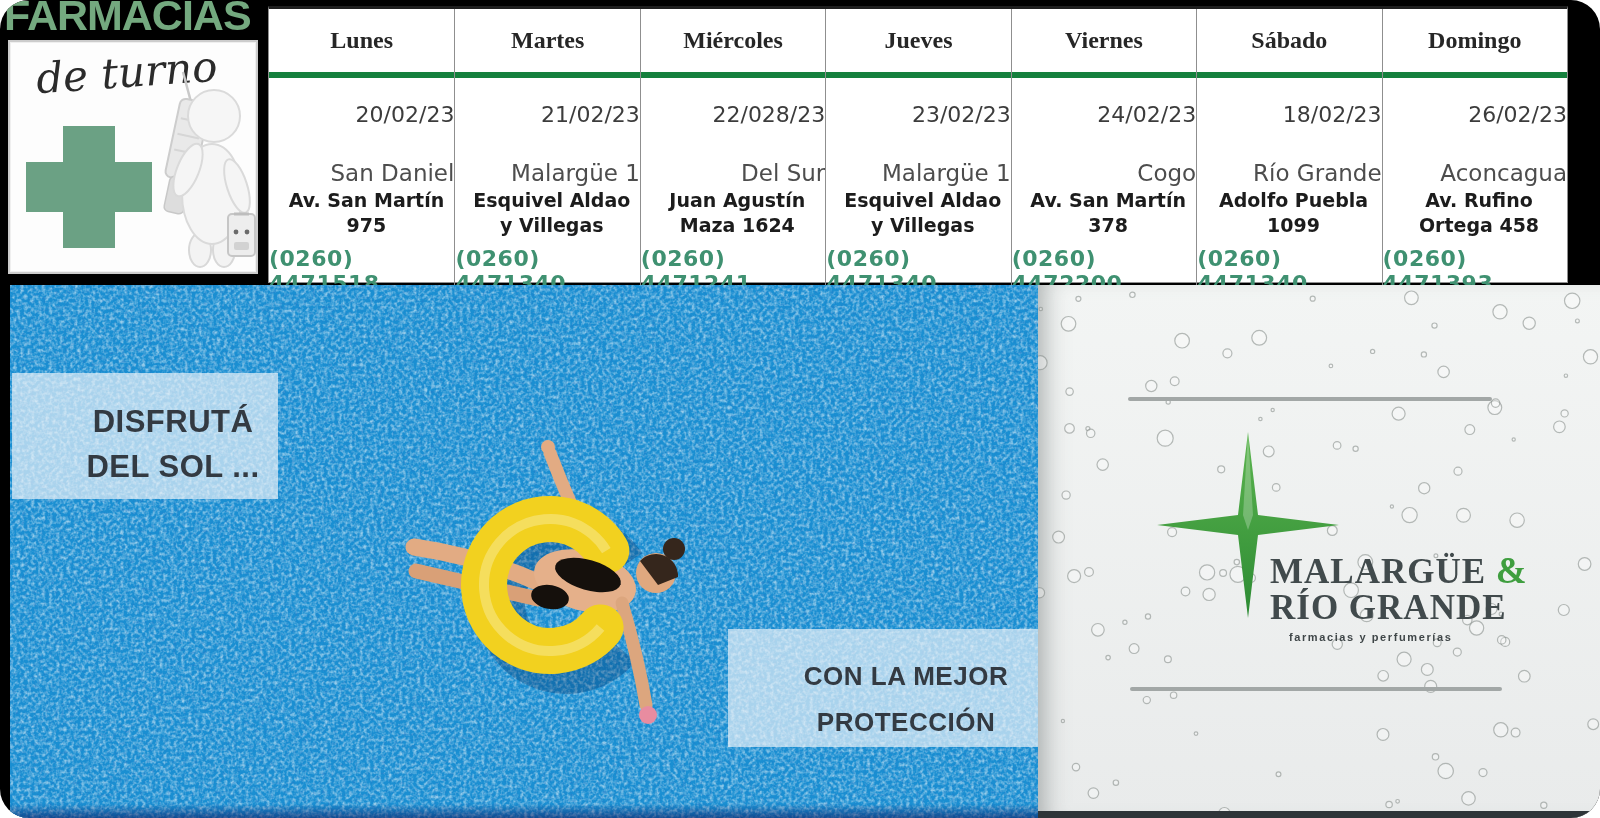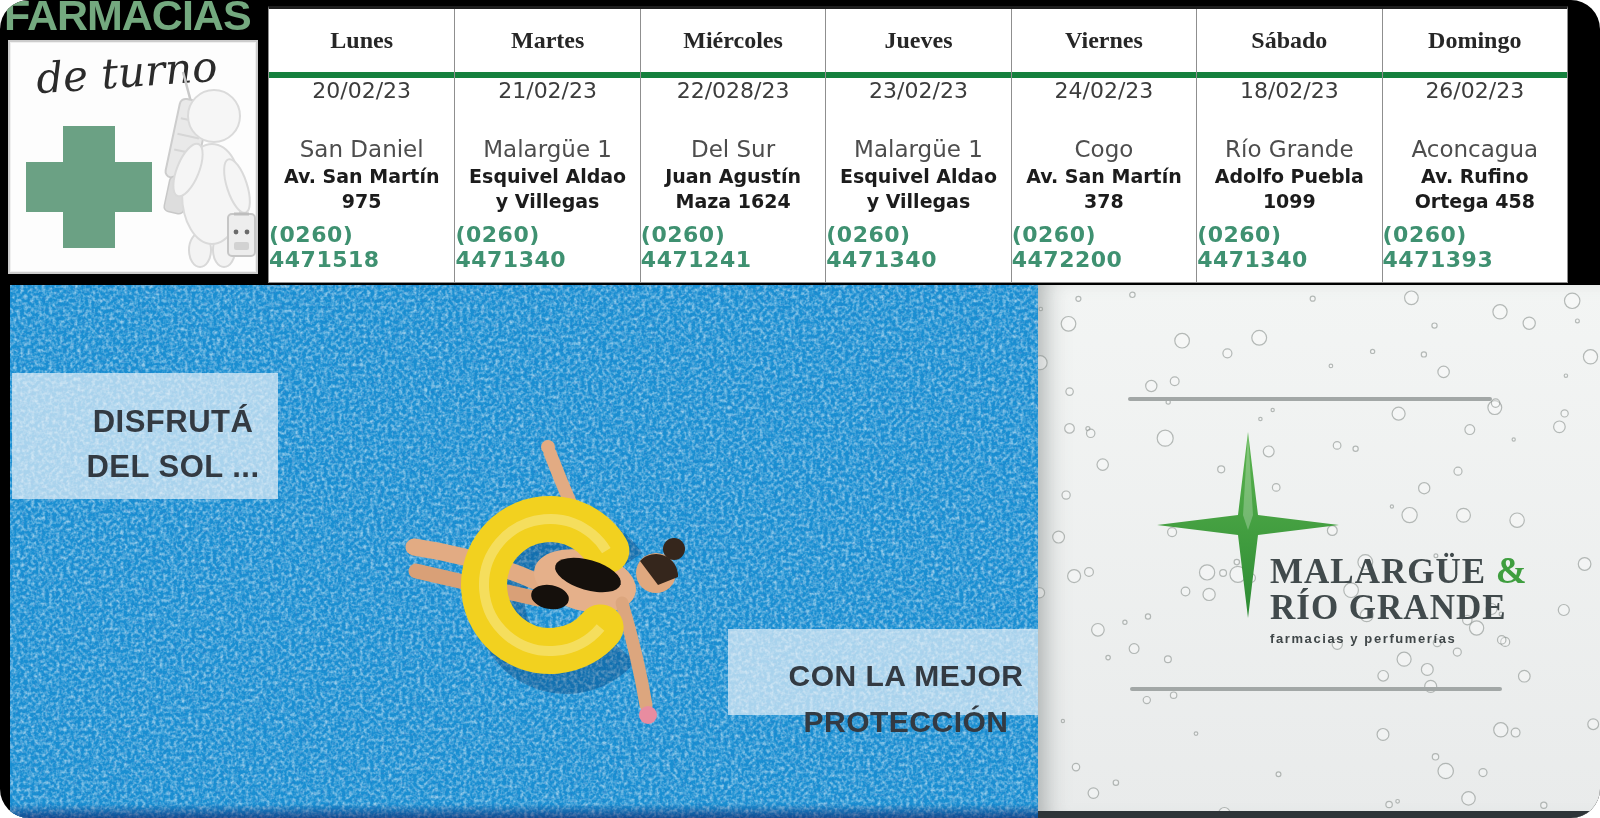--- a/index.html
+++ b/index.html
@@ -21,21 +21,21 @@
 
   
   .schedule{position:absolute;left:268px;top:6px;width:1300px;height:277px;background:#fff;
     display:grid;grid-template-columns:repeat(7,1fr);
     border:1px solid #8f8f8f;border-top:3px solid #1e1e1e;box-sizing:border-box;}
   .col{border-left:1px solid #8f8f8f;display:flex;flex-direction:column;min-width:0;}
   .col:first-child{border-left:none;}
   .day{height:63px;display:flex;align-items:center;justify-content:center;
     font-family:"Liberation Serif",serif;font-weight:700;font-size:24px;color:#262626;
     border-bottom:6px solid #15803d;}
-  .cbody{flex:1;display:flex;flex-direction:column;align-items:center;}
+  .cbody{flex:1;display:flex;flex-direction:column;align-items:flex-end;padding-top:24px;}
   .date{font-size:22px;color:#3c3c3c;font-weight:500;}
   .pharm{margin-top:32px;font-size:23px;color:#4d4d4d;line-height:1.25;}
   .addr{font-size:19px;color:#1c1c1c;font-weight:700;text-align:center;line-height:1.35;max-width:176px;}
   .phone{margin-top:7px;font-size:22px;color:#3f9171;font-weight:600;letter-spacing:0.5px;}
 
   
   .pool{position:absolute;left:10px;top:285px;width:1028px;height:533px;overflow:hidden;background:#1487cf;}
   .pool-tex{position:absolute;left:0;top:0;width:100%;height:100%;}
   .pool::before{content:"";position:absolute;inset:0;
     background:
@@ -43,37 +43,37 @@
       radial-gradient(520px 420px at 92% 45%, rgba(4,45,110,.38), rgba(4,45,110,0) 70%),
       radial-gradient(420px 340px at 8% 96%, rgba(4,40,100,.30), rgba(4,40,100,0) 70%);
     pointer-events:none;}
   .pool::after{content:"";position:absolute;left:0;bottom:0;width:100%;height:14px;
     background:linear-gradient(180deg, rgba(8,18,90,0), rgba(8,18,90,.55));}
   .swimmer-svg{position:absolute;left:0;top:0;}
   .overlay-box{position:absolute;background:rgba(238,243,249,.68);color:#333a42;
     font-family:"Liberation Sans",sans-serif;font-weight:700;box-sizing:border-box;z-index:3;text-align:center;}
   .slogan-top{left:2px;top:88px;width:266px;height:126px;padding:26px 0 0 56px;
     font-size:31px;line-height:45px;letter-spacing:.5px;}
-  .slogan-bottom{left:718px;top:344px;width:312px;height:86px;padding:24px 0 0 44px;
-    font-size:30px;line-height:46px;letter-spacing:.5px;}
+  .slogan-bottom{left:718px;top:344px;width:312px;height:118px;padding:24px 0 0 44px;
+    font-size:26px;line-height:46px;letter-spacing:.5px;}
 
   
   .panel{position:absolute;left:1038px;top:285px;width:562px;height:533px;overflow:hidden;
     background:linear-gradient(180deg,#f3f5f4,#e9ebeb);
     box-shadow:inset 20px 0 24px -14px rgba(110,116,116,.55);}
   .droplets{position:absolute;left:0;top:0;width:100%;height:100%;}
   .hline{position:absolute;height:4px;background:#a2a7a6;border-radius:2px;}
   .hline1{left:90px;top:112px;width:364px;}
   .hline2{left:92px;top:402px;width:372px;}
   .star-svg{position:absolute;left:105px;top:135px;}
   .logo-text{position:absolute;left:232px;top:268px;width:300px;font-family:"Liberation Serif",serif;}
   .logo-line{font-size:35px;line-height:36px;letter-spacing:1px;color:#414a4c;font-weight:600;}
   .logo-line .amp{color:#3f9e3f;font-size:37px;}
-  .logo-tagline{margin-top:5px;font-family:"Liberation Sans",sans-serif;font-size:13px;
-    letter-spacing:1.6px;color:#3f4648;font-weight:600;}
+  .logo-tagline{margin-top:5px;font-family:"Liberation Sans",sans-serif;font-size:11px;
+    letter-spacing:1.6px;color:#3f4648;font-weight:600;margin-left:19px;}
   .panel-strip{position:absolute;left:0;bottom:0;width:100%;height:7px;background:#2f3539;}
 </style>
 </head>
 <body>
 
 <div class="canvas">
 
   <div class="brand-title">FARMACIAS</div>
   <div class="brand-box">
     <div class="brand-sub">de turno</div>

